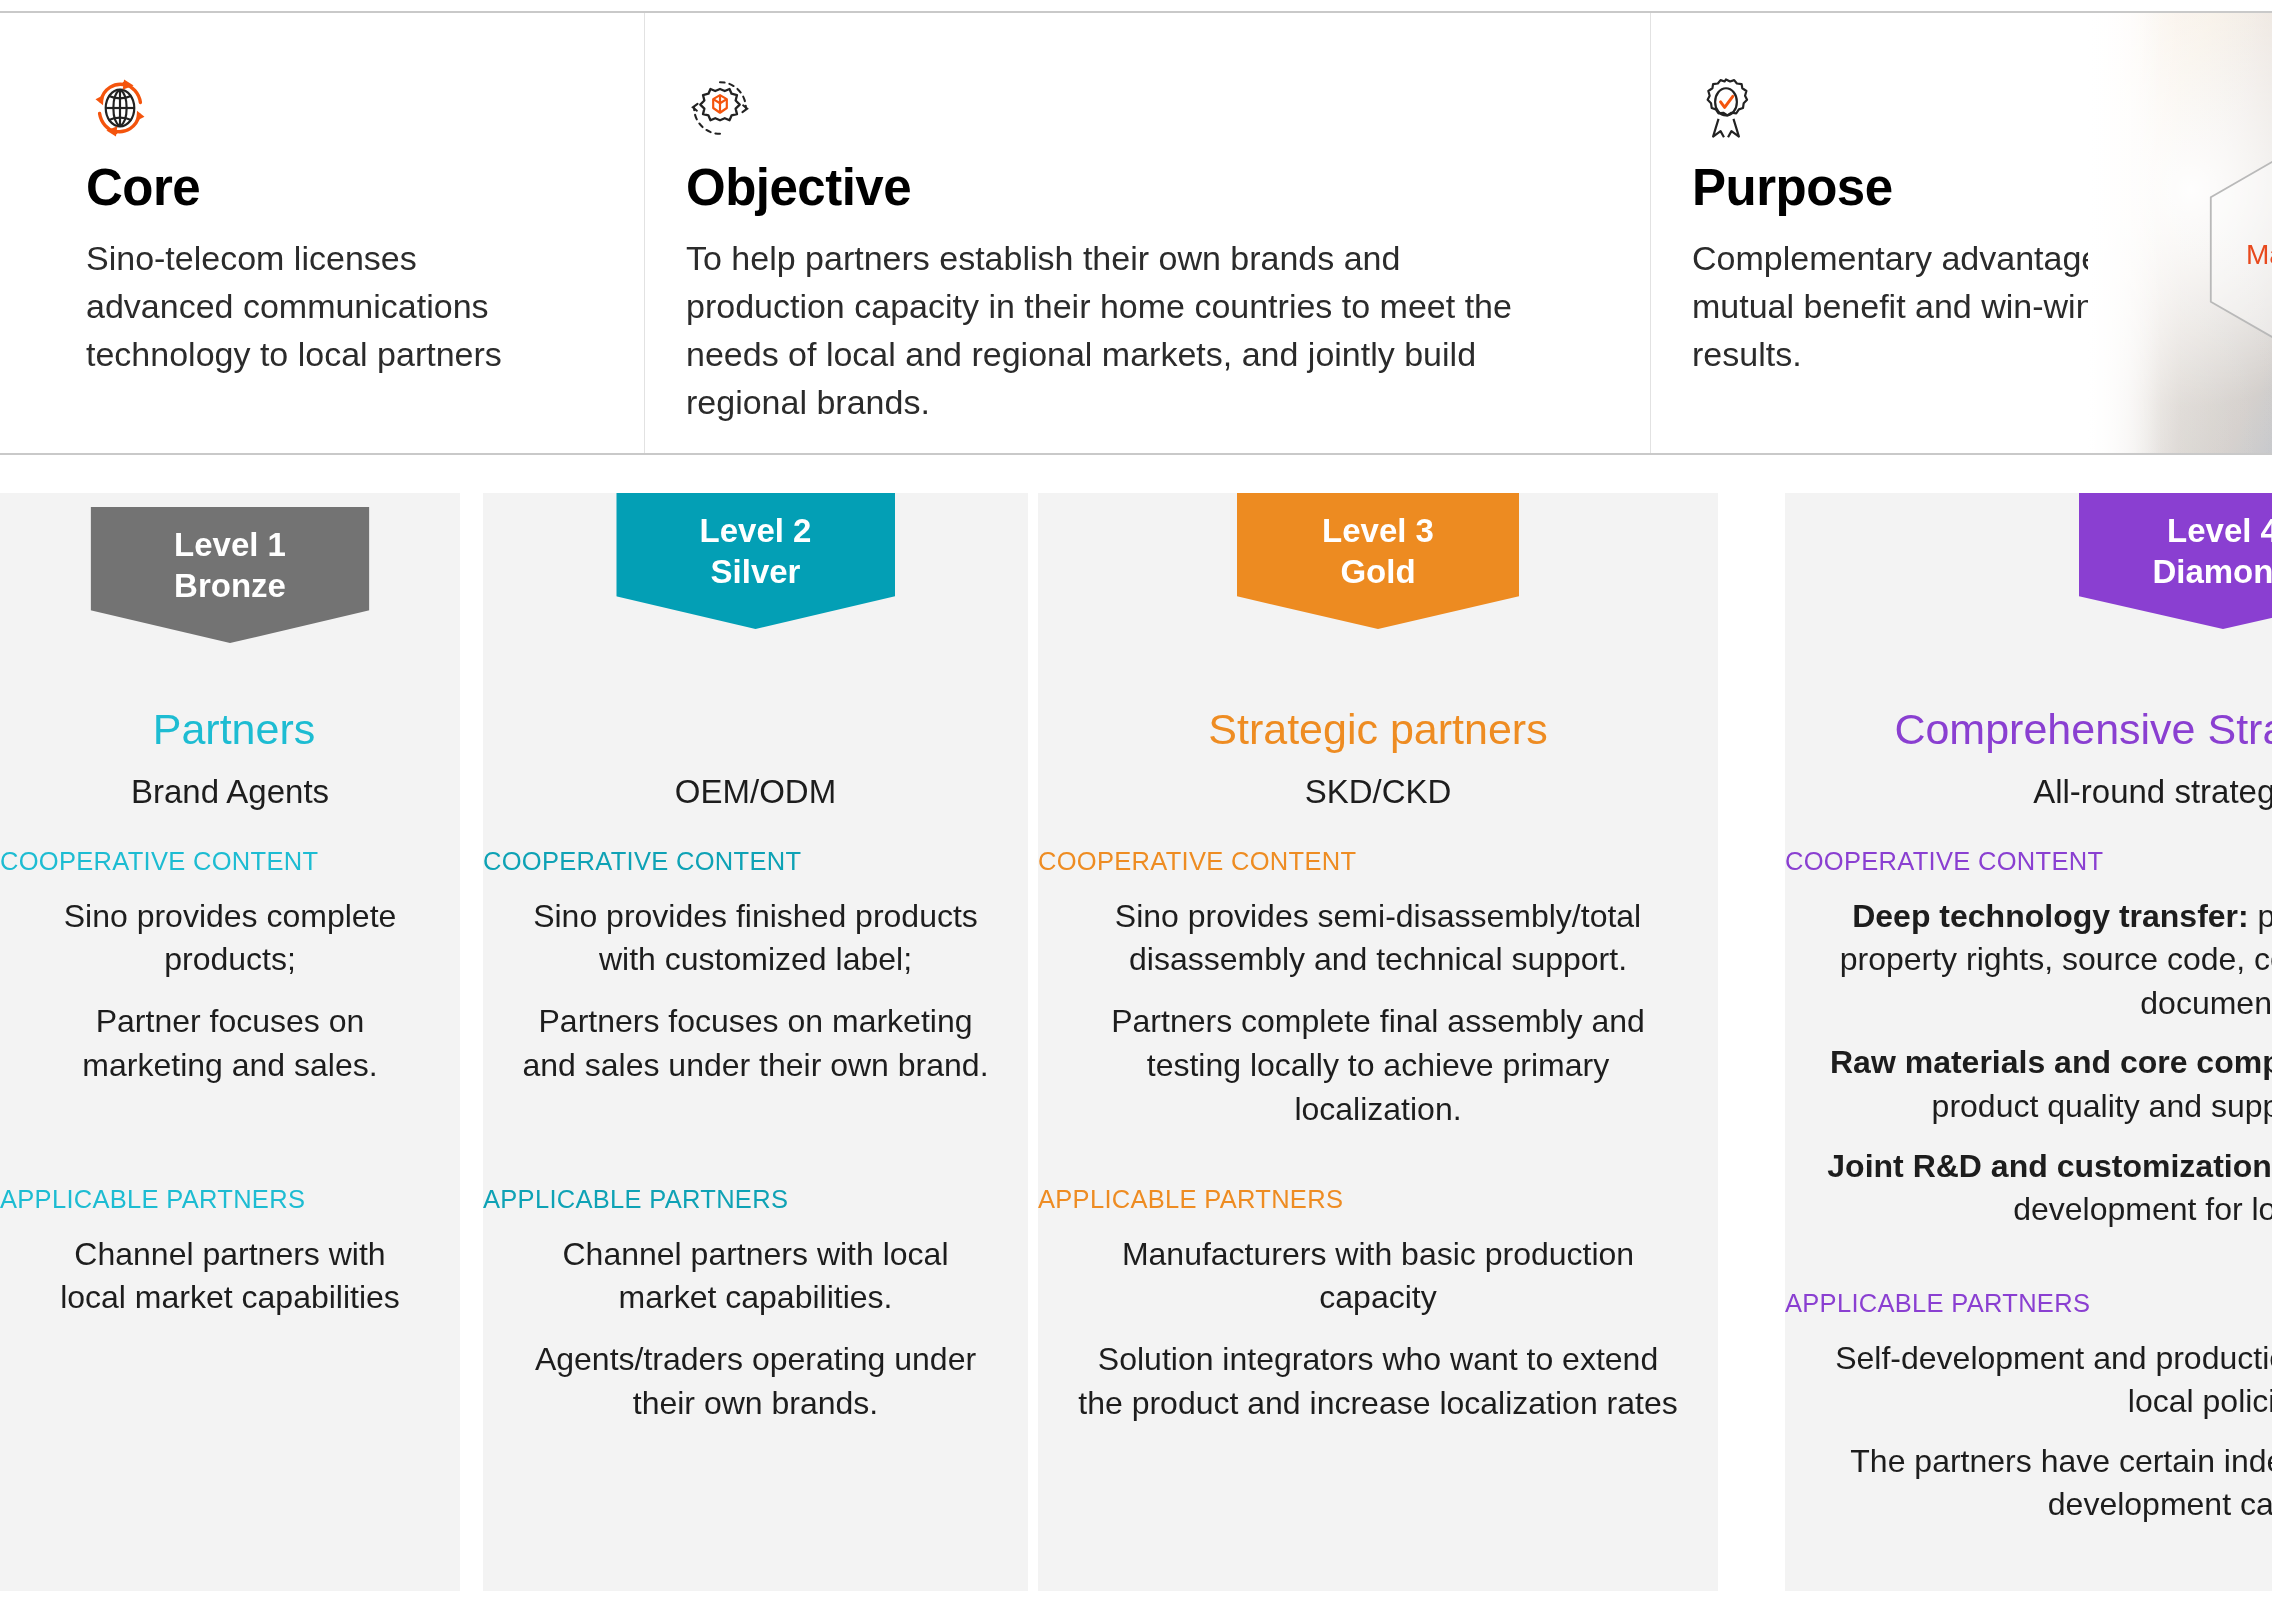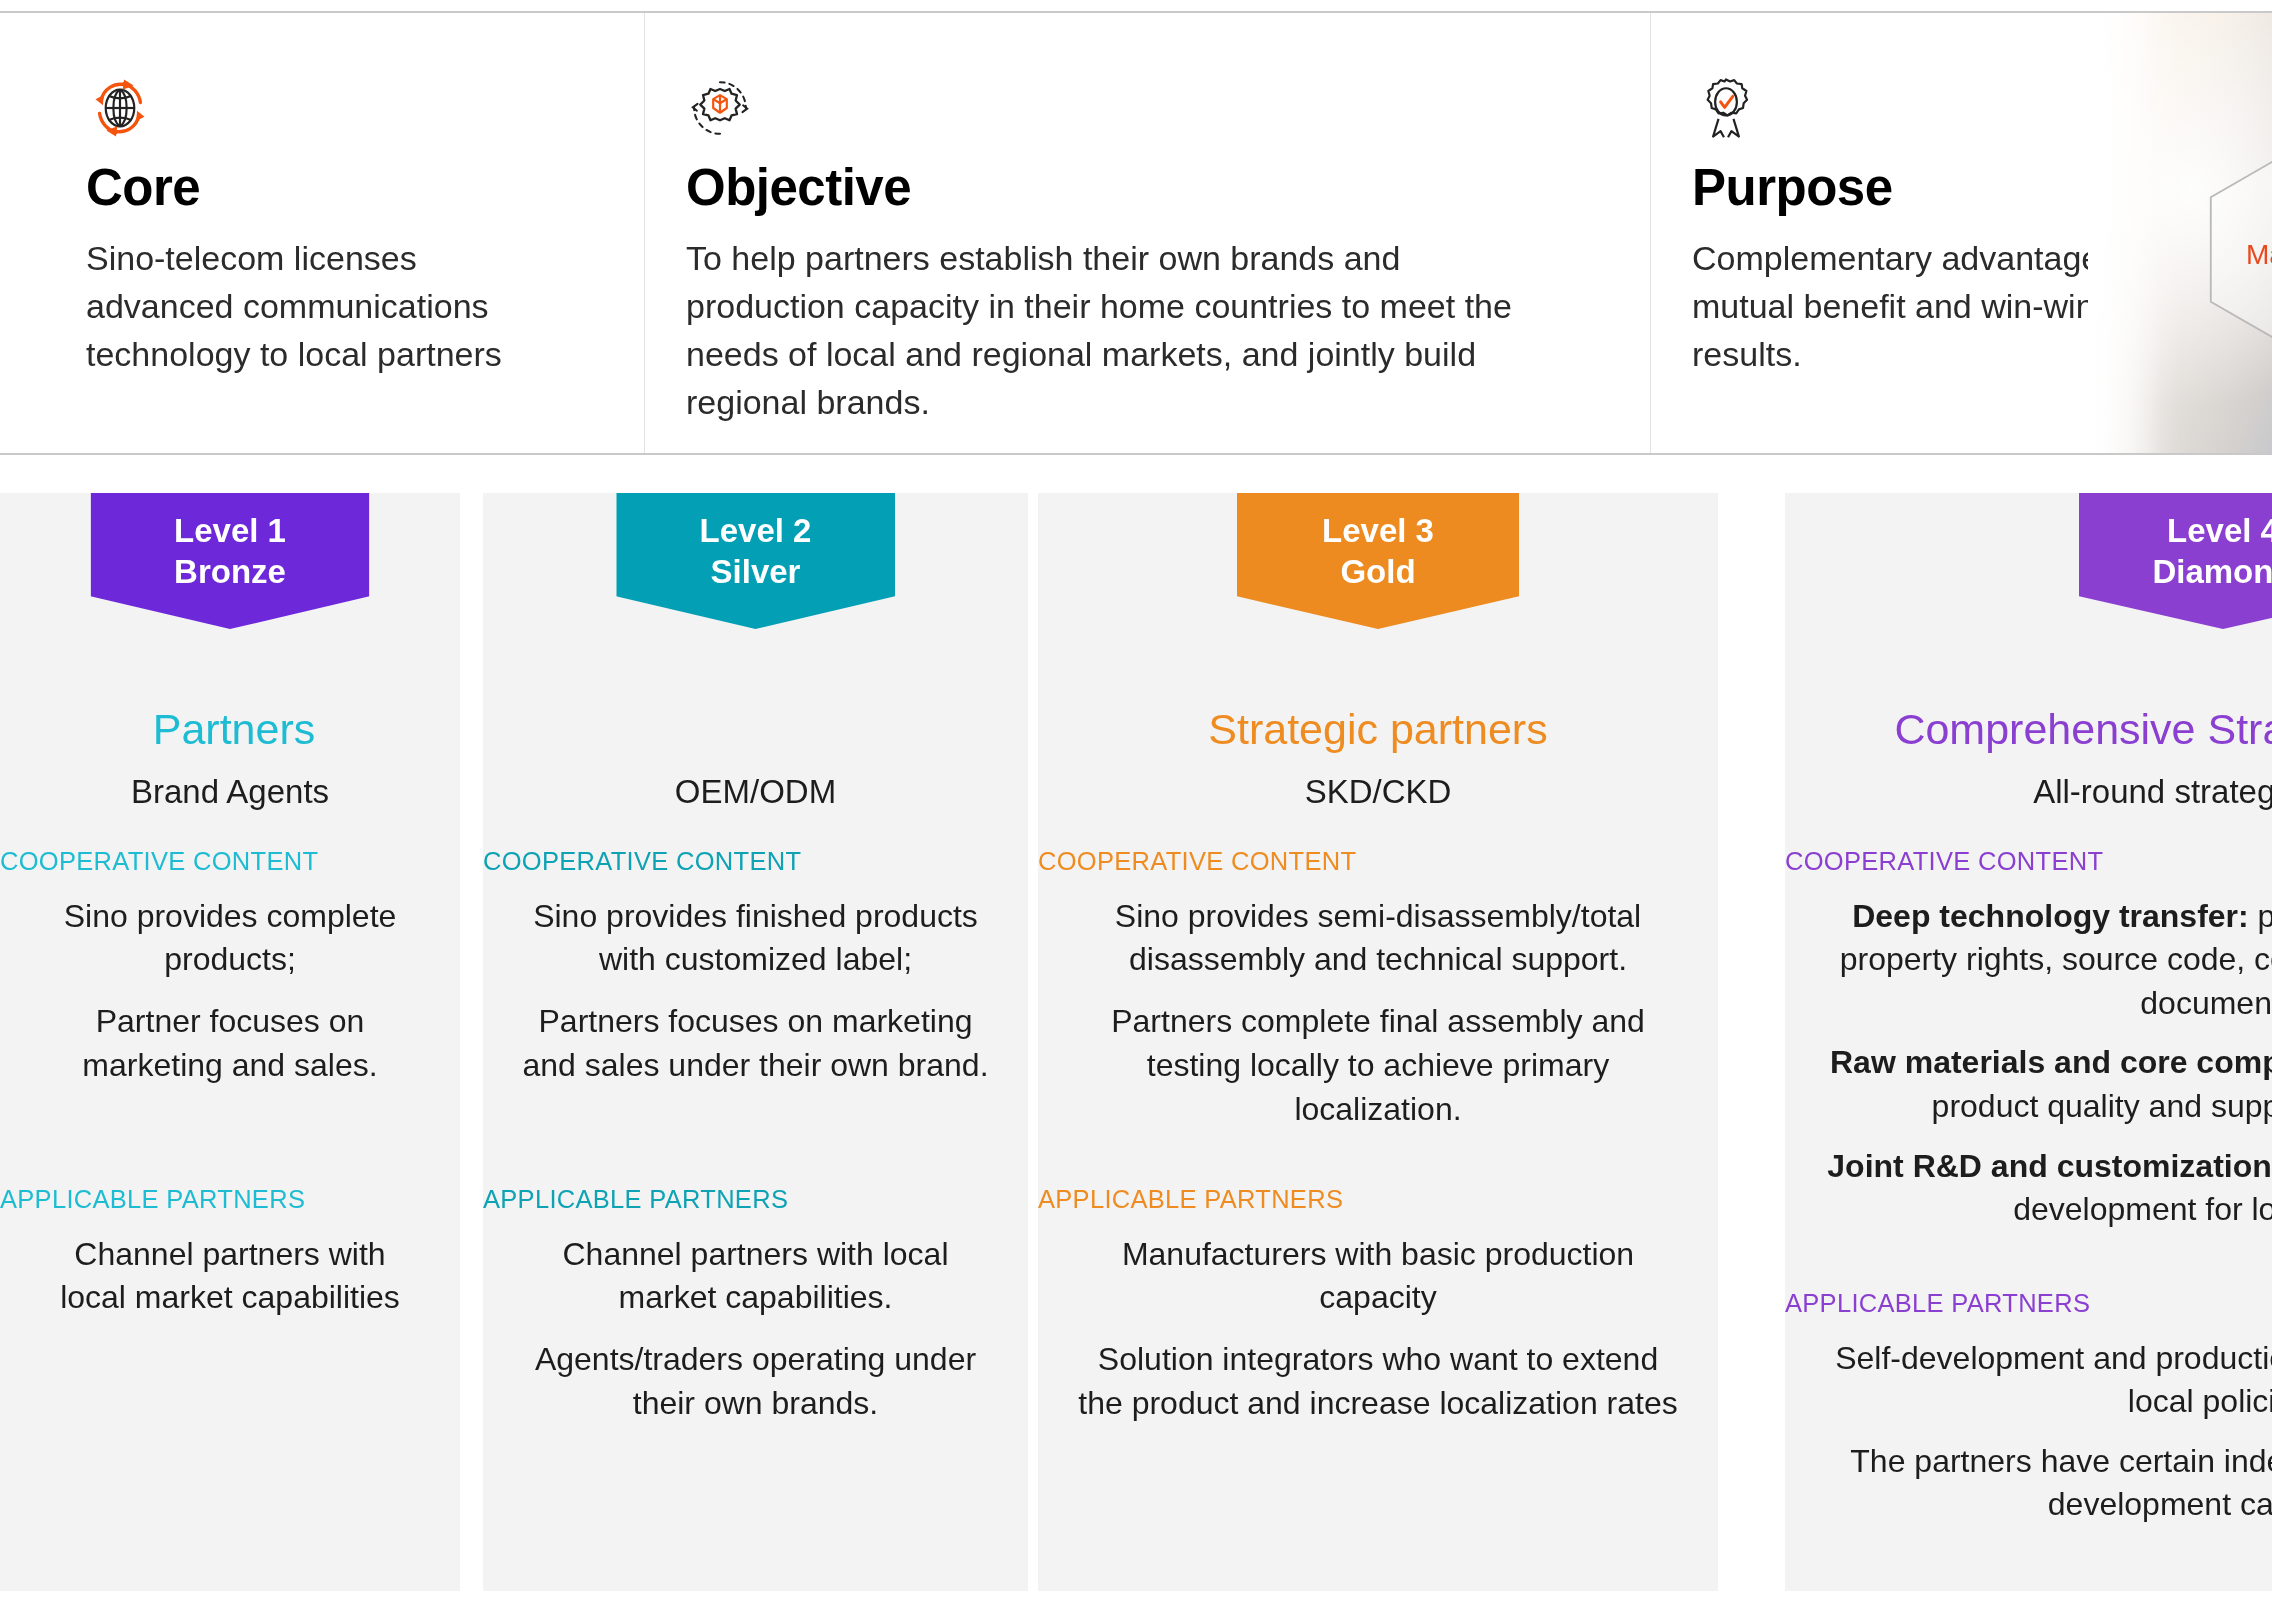--- a/index.html
+++ b/index.html
@@ -239,21 +239,21 @@
 
       <div class="hexlabel" id="lbl-market" style="color: rgb(232, 73, 29);">Market</div>
 
       <div id="hex-fade"></div>
     </div>
   </div>
 
   <div id="cards">
 
     <div class="card k1">
-      <div class="ribbon" style="background: #6d28d9;">
+      <div class="ribbon" style="background: #737373; margin-top: 14px;">
         <div class="ribbon-text">Level 1
 Bronze</div>
       </div>
       <div class="card-title" style="color: rgb(29, 188, 210); margin-left: 8px;">Partners</div>
       <div class="card-sub">Brand Agents</div>
       <div class="sect coop">
         <div class="sect-head" style="color: rgb(29, 188, 210);">COOPERATIVE CONTENT</div>
         <div class="para">Sino provides complete products;</div>
         <div class="para">Partner focuses on marketing and sales.</div>
       </div>

